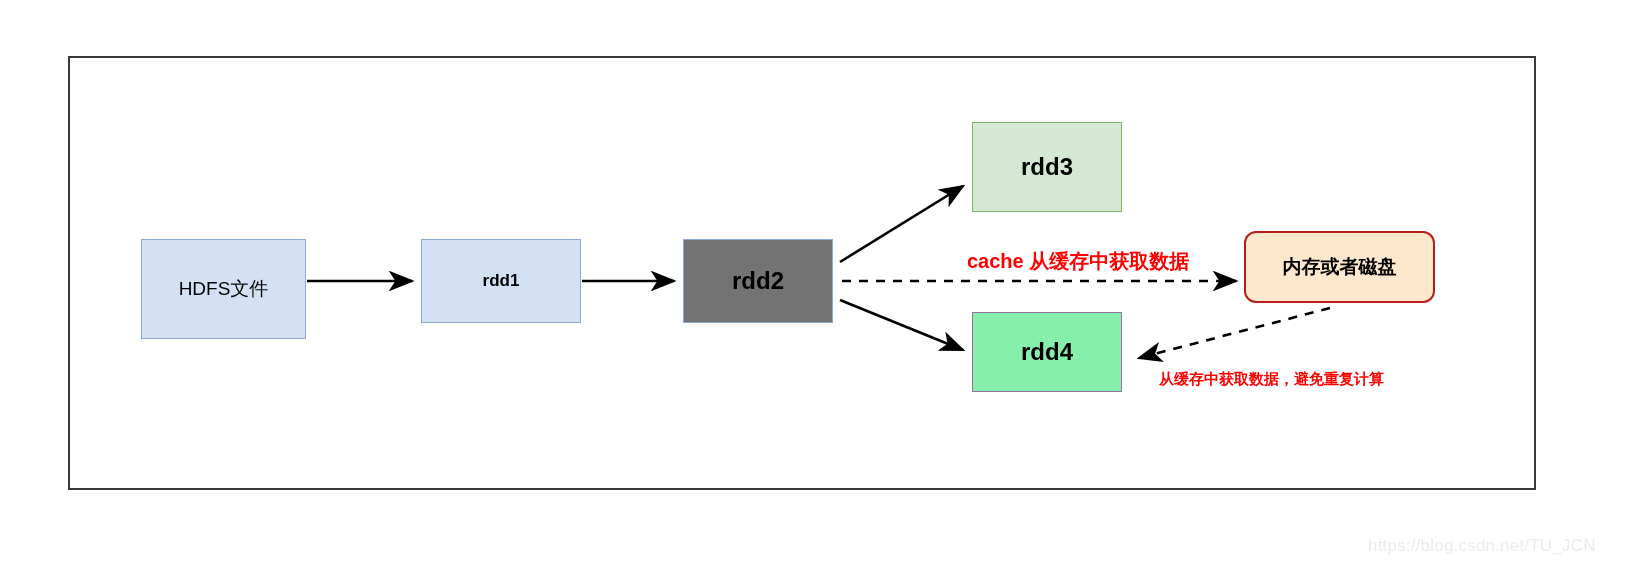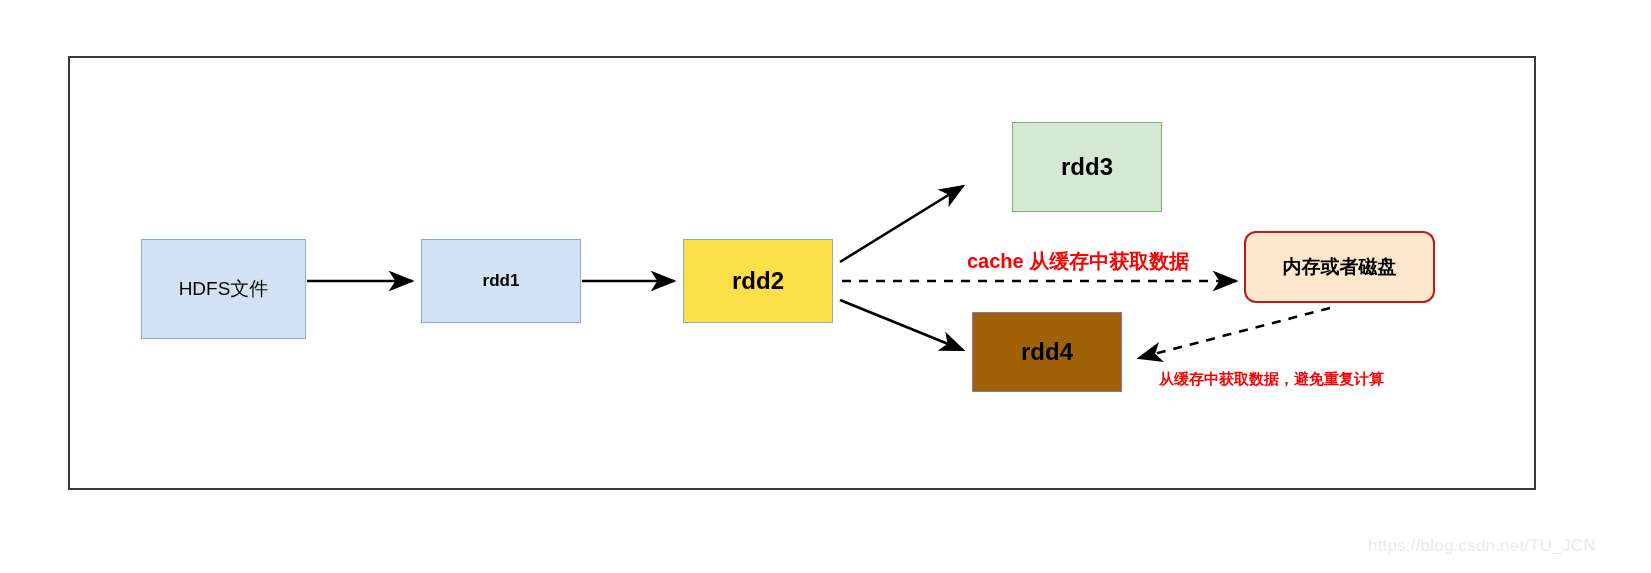--- a/index.html
+++ b/index.html
@@ -55,40 +55,39 @@
     height: 84px;
     background: #d4e1f5;
     border: 1.5px solid #8aa8d0;
     font-size: 17px;
   }
   .node-rdd2 {
     left: 683px;
     top: 239px;
     width: 150px;
     height: 84px;
-    background: #fde047;
+    background: #737373;
     border: 1.5px solid #8aa8d0;
     font-size: 24px;
   }
   .node-rdd3 {
     left: 972px;
     top: 122px;
     width: 150px;
     height: 90px;
     background: #d5e8d4;
     border: 1.5px solid #82b366;
     font-size: 24px;
-    margin-left: 40px;
   }
   .node-rdd4 {
     left: 972px;
     top: 312px;
     width: 150px;
     height: 80px;
-    background: #a16207;
+    background: #86efac;
     border: 1.5px solid #9673a6;
     font-size: 24px;
   }
   .node-storage {
     left: 1244px;
     top: 231px;
     width: 191px;
     height: 72px;
     background: #fde7cd;
     border: 2px solid #b91c1c;

